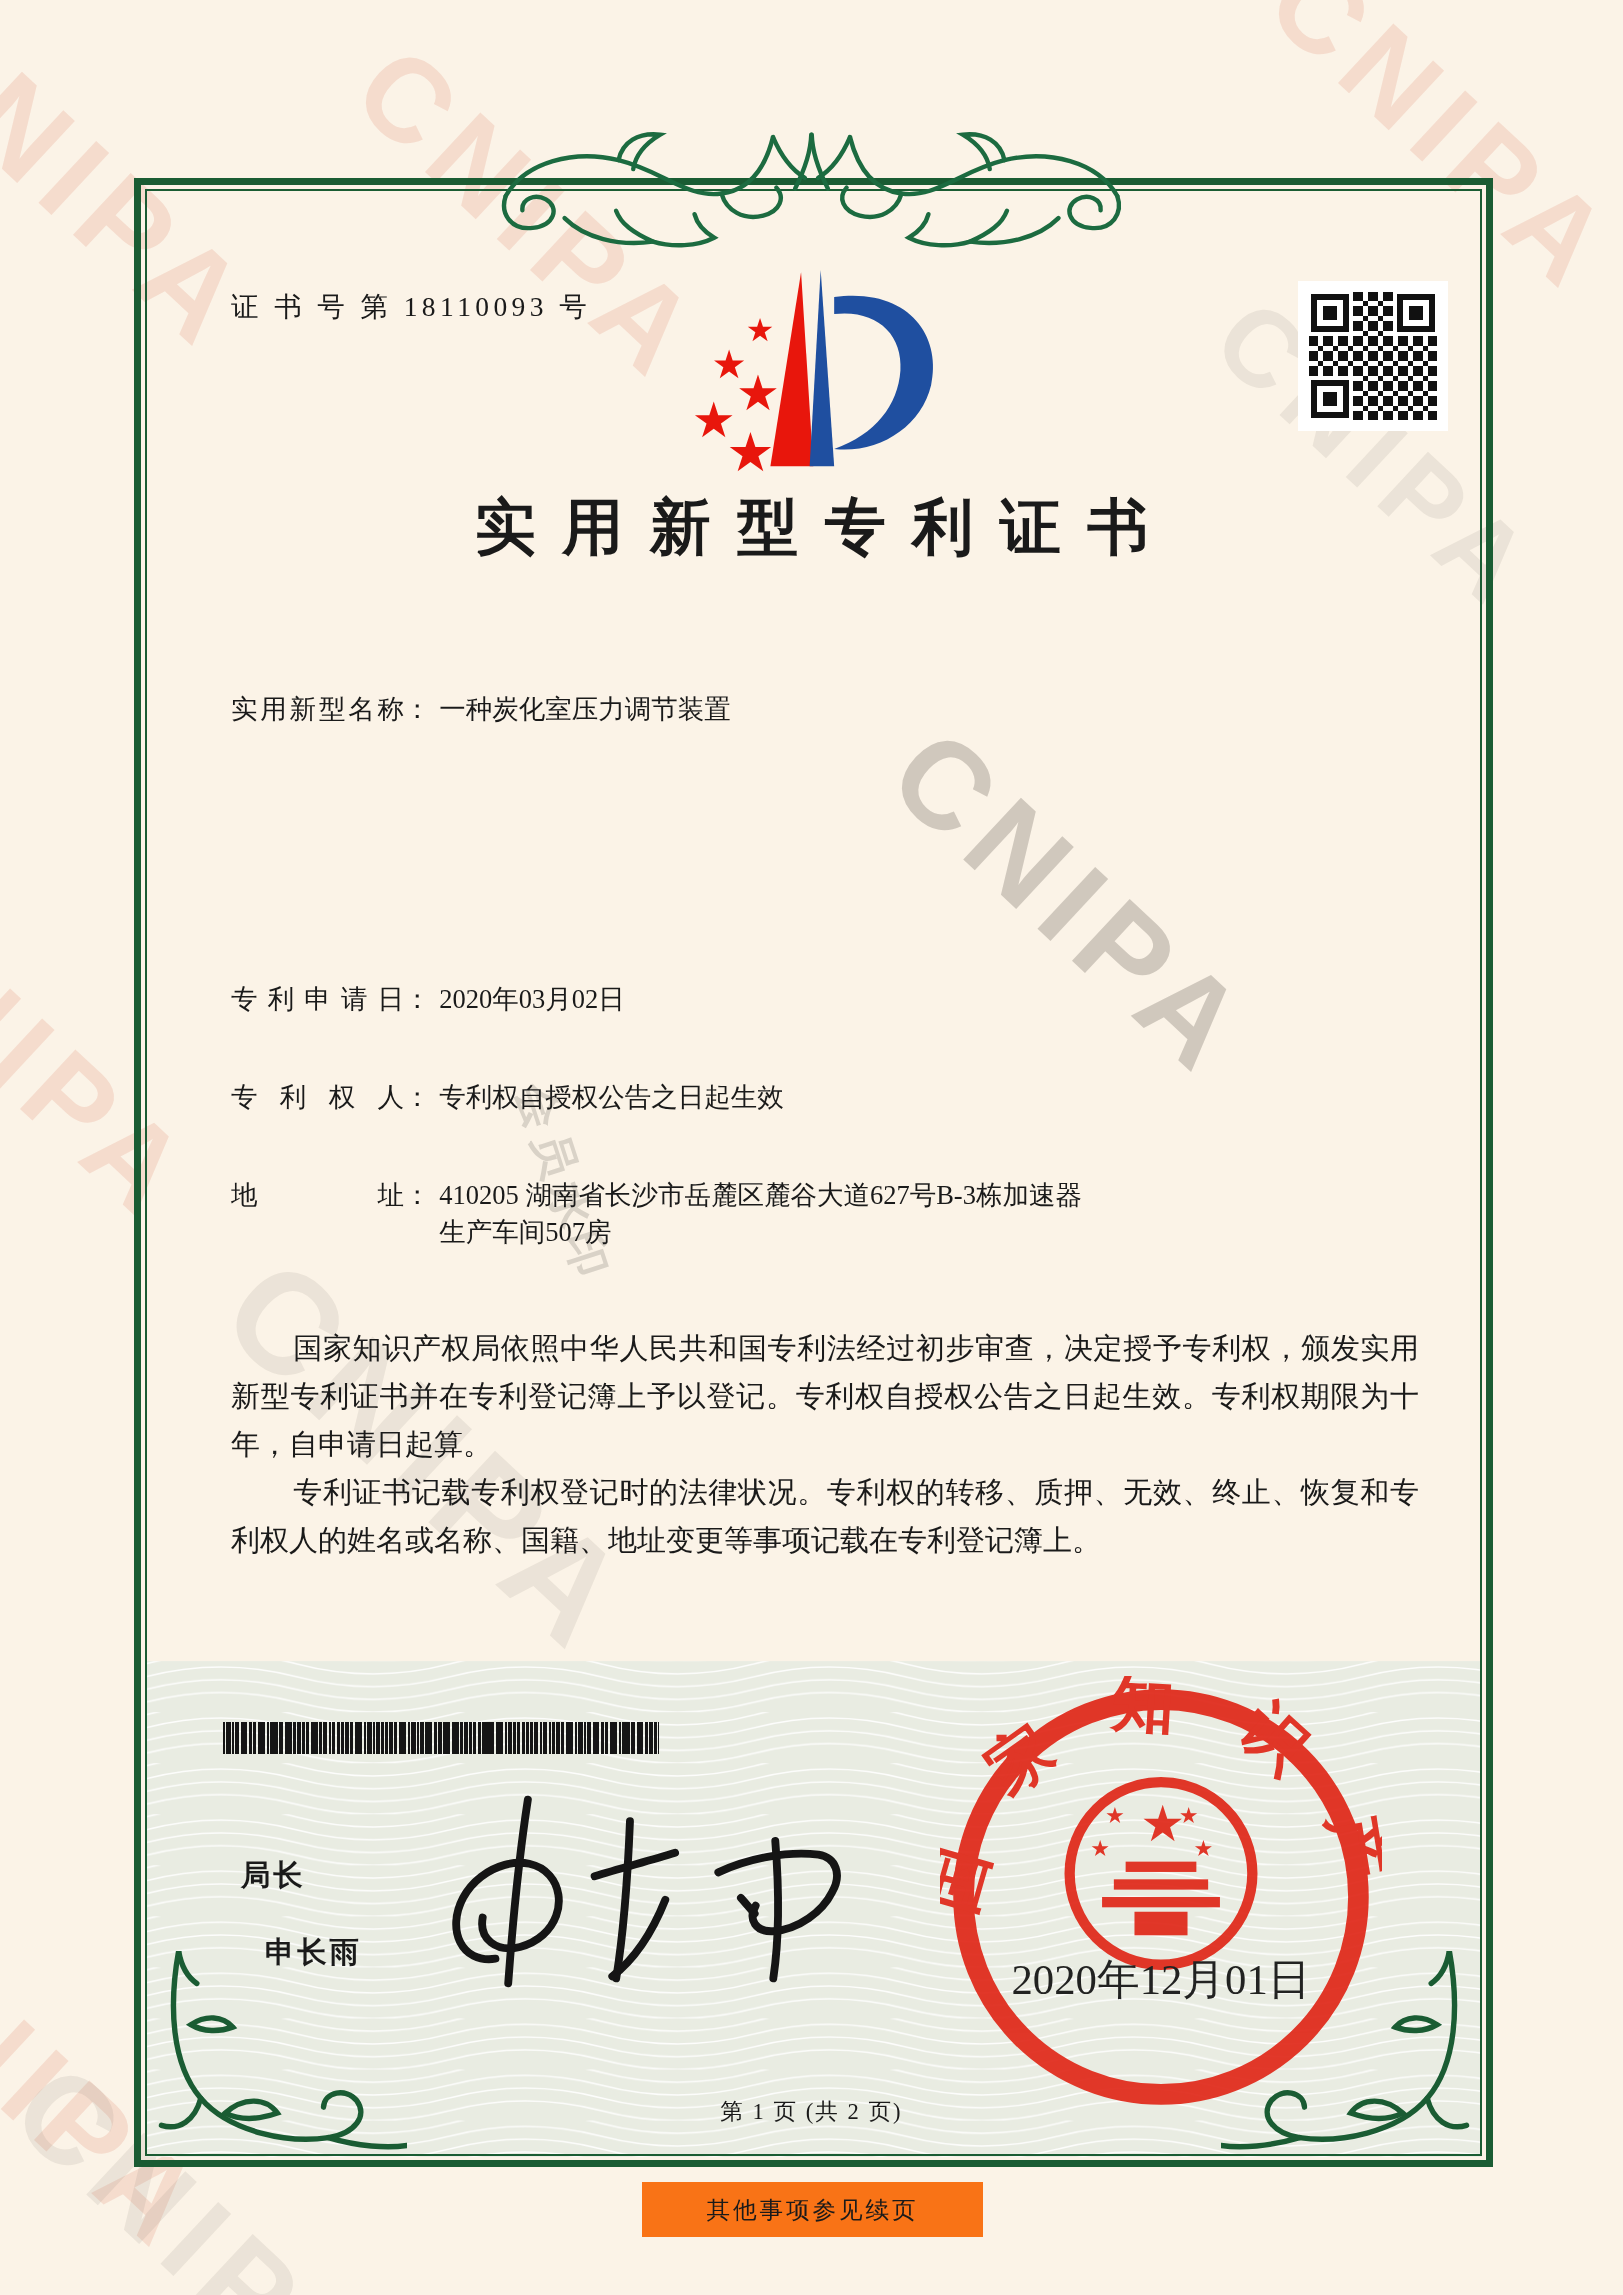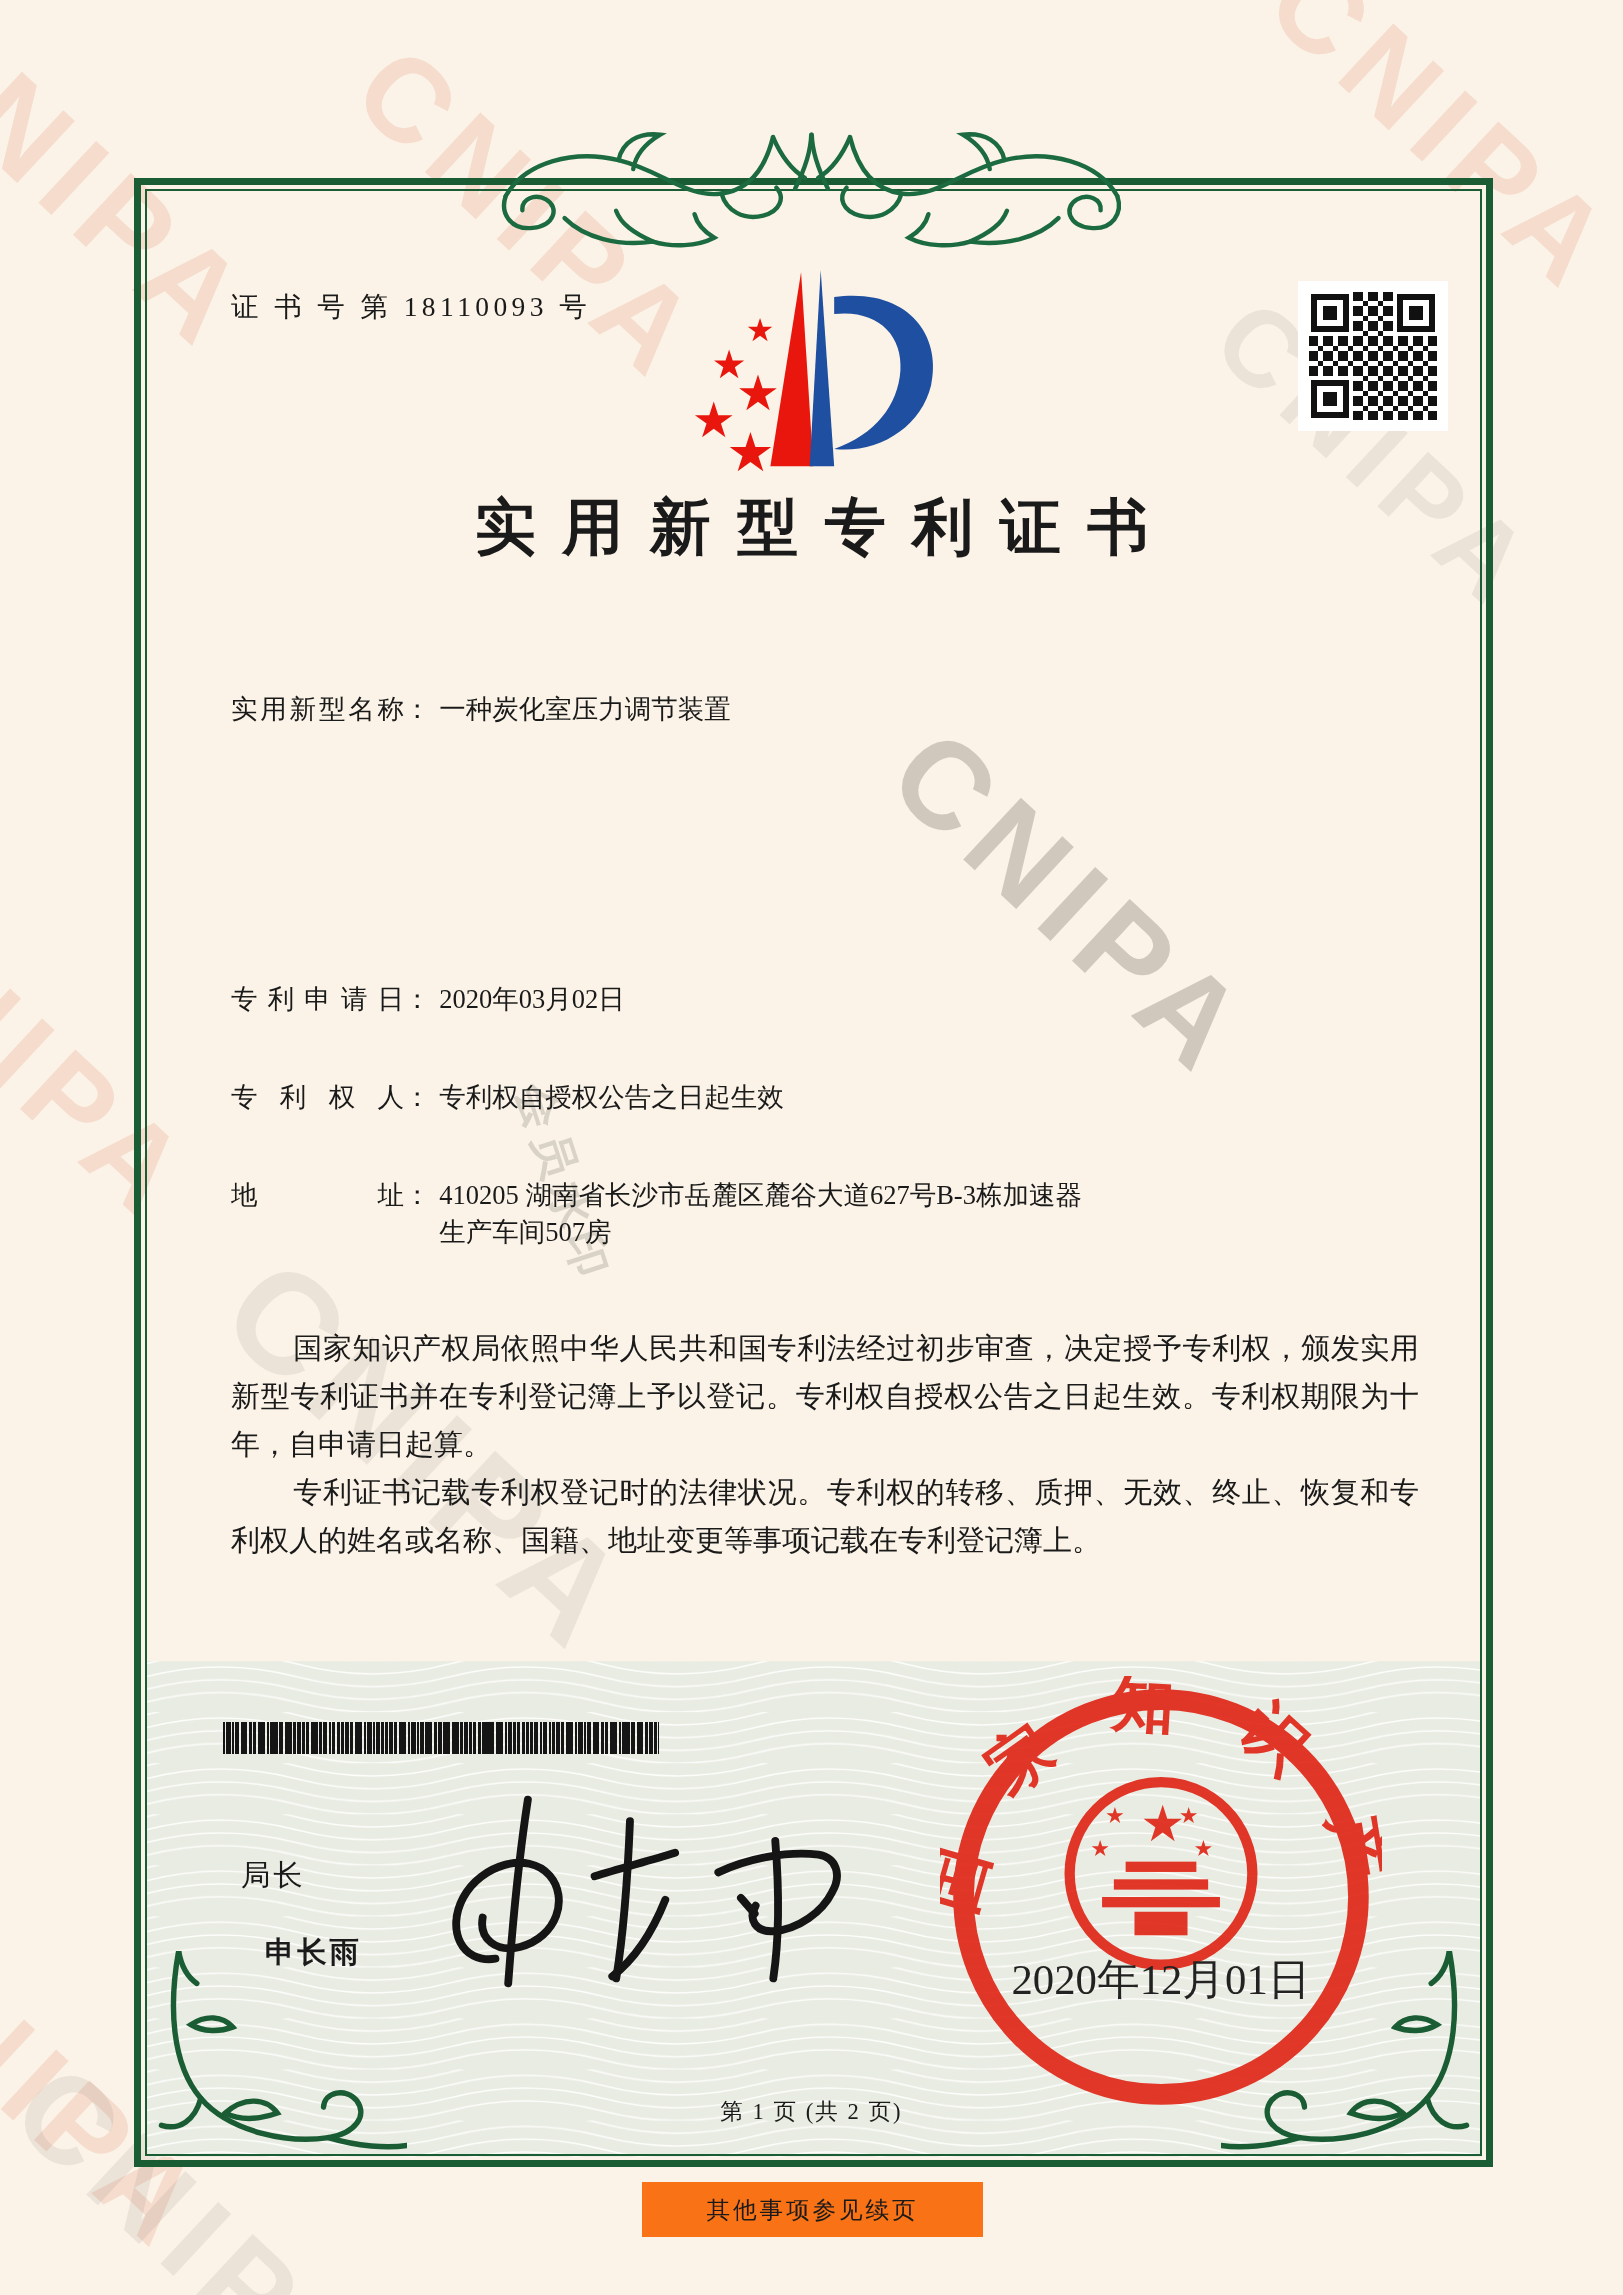--- a/index.html
+++ b/index.html
@@ -34,21 +34,21 @@
   .g2{position:absolute;left:609px;top:0;}
   
   .bodytext{position:absolute;left:231px;top:1324px;width:1188px;font-size:29px;}
   .bodytext p{margin:0;line-height:48px;text-indent:2.15em;text-align:justify;}
   
   .barcode{position:absolute;left:223px;top:1722px;width:436px;height:32px;
     background-image:
       repeating-linear-gradient(90deg,#151515 0 2.5px,transparent 2.5px 4.4px),
       repeating-linear-gradient(90deg,#151515 0 1.5px,transparent 1.5px 6.4px),
       repeating-linear-gradient(90deg,transparent 0 3.4px,#151515 3.4px 4.4px,transparent 4.4px 8.8px);}
-  .director-label{position:absolute;left:241px;top:1856px;font-size:29.4px;font-weight:400;
+  .director-label{position:absolute;left:241px;top:1856px;font-size:29.4px;font-weight:700;
       font-family:"Liberation Sans","DejaVu Sans",sans-serif;letter-spacing:2.9px;}
   .director-name{position:absolute;left:241px;top:1933px;font-size:29.4px;font-weight:700;
       font-family:"Liberation Sans","DejaVu Sans",sans-serif;letter-spacing:2.9px;margin-left:24px;}
   .sig{position:absolute;left:402px;top:1782px;}
   .seal{position:absolute;left:940px;top:1676px;}
   .pageinfo{position:absolute;left:0;width:100%;text-align:center;top:2096px;font-size:22.6px;
             letter-spacing:2px;}
   .notebox{position:absolute;left:642px;top:2182px;width:341px;height:55px;background:#f97316;
            display:flex;align-items:center;justify-content:center;}
   .notebox span{font-size:23.6px;letter-spacing:2.9px;}

